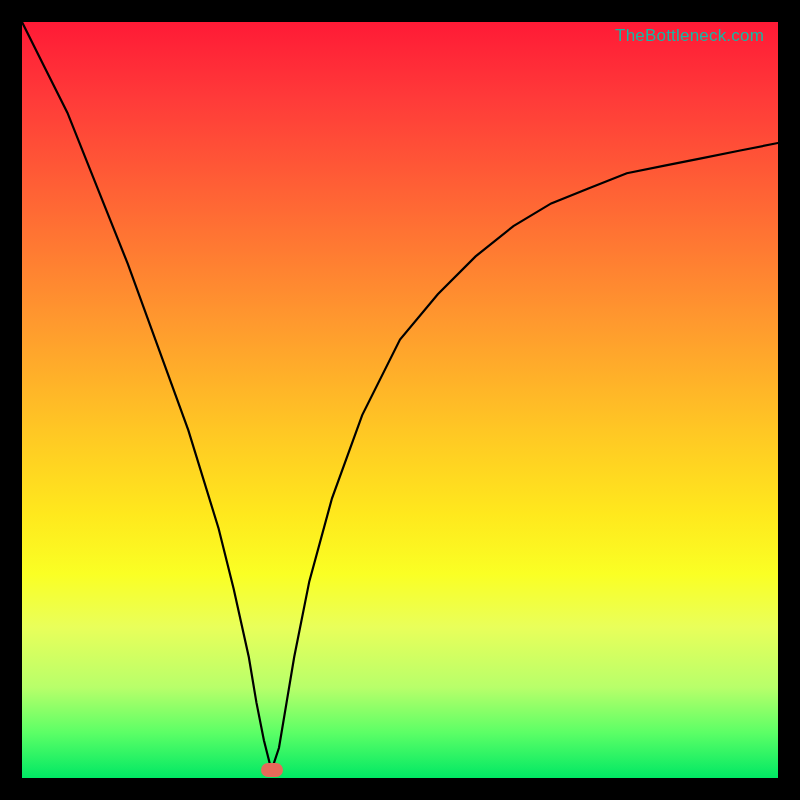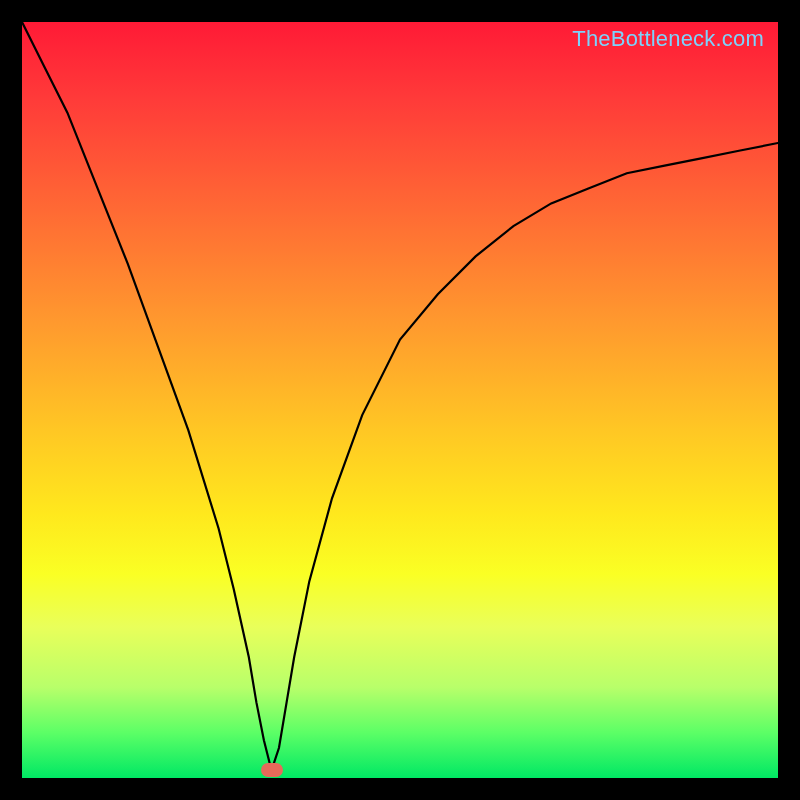--- a/index.html
+++ b/index.html
@@ -40,22 +40,22 @@
       #e9ff5a 80%,
       #b8ff6a 88%,
       #5cff66 94%,
       #00e864 100%
     );
   }
   .annotation {
     position: absolute;
     top: 4px;
     right: 14px;
-    color: #7dd3fc;
-    font-size: 22px;
+    color: #14b8a6;
+    font-size: 17px;
     font-weight: 500;
     letter-spacing: 0.2px;
     user-select: none;
   }
   svg.curve {
     position: absolute;
     inset: 0;
     width: 100%;
     height: 100%;
   }

